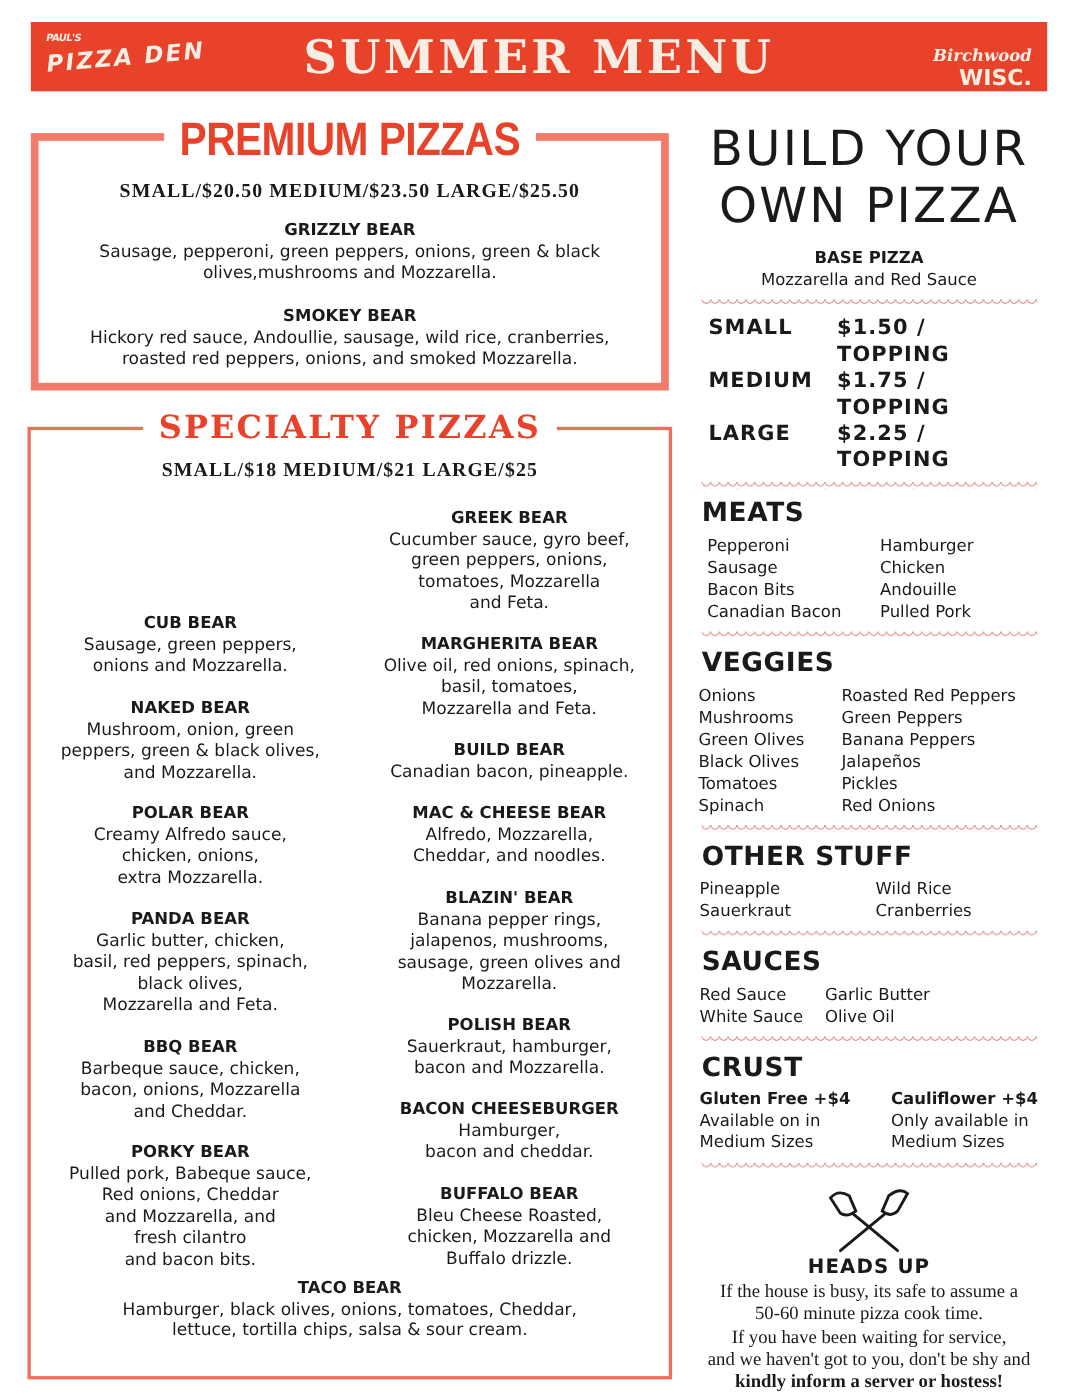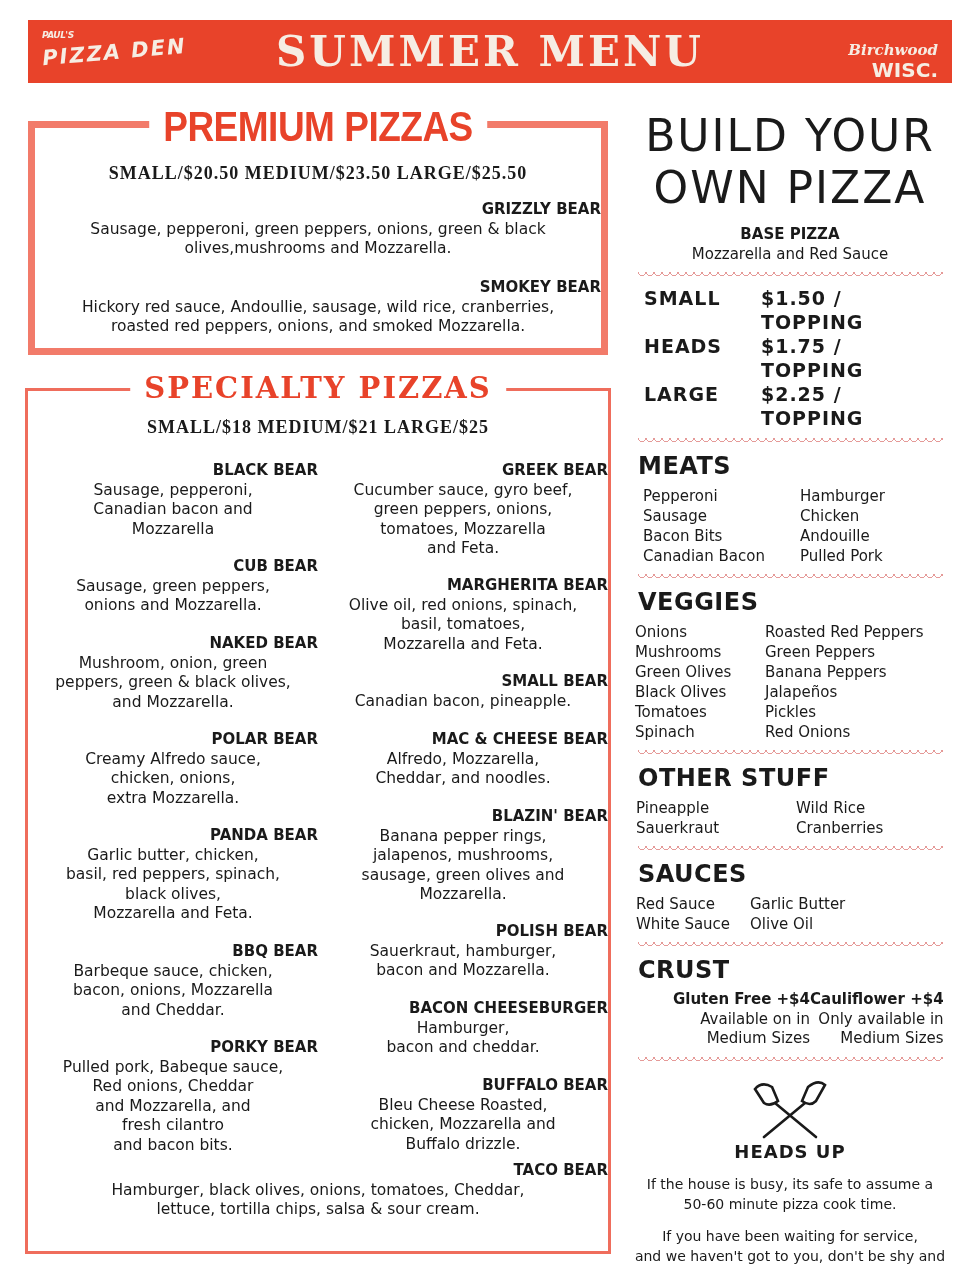--- a/index.html
+++ b/index.html
@@ -16,42 +16,42 @@
   .box{position:absolute;border:7px solid #f27b6a;box-sizing:border-box;background:#fff;}
   .box.thin{border-width:3px;border-color:#ef6d5c;}
   .box-title{position:absolute;left:50%;transform:translateX(-50%);background:#fff;padding:0 14px;color:#e8432a;white-space:nowrap;}
   .premium{left:28px;top:121px;width:580px;height:234px;}
   .premium .box-title{top:-22px;font-family:"Liberation Sans",sans-serif;font-weight:bold;font-size:37px;letter-spacing:-0.5px;transform:translateX(-50%) scaleY(1.15);}
   .specialty{left:25px;top:388px;width:586px;height:866px;}
   .specialty .box-title{top:-20px;font-family:"DejaVu Serif",serif;font-weight:bold;font-size:29px;letter-spacing:2px;}
 
   .prices{position:absolute;left:0;right:0;text-align:center;font-weight:bold;font-size:18px;letter-spacing:1px;font-family:Liberation Serif, serif;}
   .item{position:absolute;text-align:center;font-size:15.5px;line-height:19.5px;}
-  .item .name{font-weight:bold;font-size:15px;display:block;text-align:right;}
+  .item .name{font-weight:bold;font-size:15px;display:block;}
   .item .desc{display:block;white-space:pre-line;}
 
   .right{position:absolute;left:630px;top:110px;width:320px;}
   .byo{text-align:center;font-family:"DejaVu Sans",sans-serif;font-size:44px;line-height:52px;letter-spacing:2px;margin:0;font-weight:normal;}
   .base{text-align:center;margin-top:10px;font-size:15px;line-height:20px;}
   .base .b{font-weight:bold;display:block;}
   .wavy{height:6px;margin:8px 0 8px 8px;width:305px;background:
     radial-gradient(circle at 4px 0, transparent 3px, #e59a98 3.2px, #e59a98 4px, transparent 4.3px) 0 0/8px 6px repeat-x;}
   .top-prices{font-weight:bold;font-size:19px;line-height:24px;letter-spacing:1px;padding-left:14px;}
   .top-prices .row{display:flex;}
   .top-prices .sz{width:118px;}
   .sec{padding-left:8px;}
   .sec h2{margin:4px 0 6px 0;font-size:24px;font-weight:bold;letter-spacing:0.5px;}
   .cols{display:flex;font-size:15px;line-height:20px;}
   .cols div{white-space:pre-line;}
-  .crust{display:flex;font-size:15px;line-height:19.5px;text-align:right;}
+  .crust{display:flex;font-size:15px;line-height:19.5px;}
   .crust .c b{display:block;}
   .pizza-icon{display:block;margin:18px auto 0 auto;}
   .heads{text-align:center;margin-top:2px;}
   .heads .h{font-weight:bold;font-size:18px;display:block;letter-spacing:1px;}
-  .heads p{margin:12px 0;font-size:14px;line-height:20px;}
+  .heads p{margin:2px 0;font-size:17px;line-height:20px;font-family:Liberation Serif, serif;}
 </style>
 </head>
 <body>
 
 <div class="banner">
   <div class="brand">
     <span class="small">PAUL'S</span>
     <span class="big">PIZZA DEN</span>
   </div>
   <div class="title">SUMMER MENU</div>
@@ -73,26 +73,20 @@
     <span class="name">SMOKEY BEAR</span>
     <span class="desc">Hickory red sauce, Andoullie, sausage, wild rice, cranberries,
 roasted red peppers, onions, and smoked Mozzarella.</span>
   </div>
 </div>
 
 <div class="box thin specialty">
   <div class="box-title">SPECIALTY PIZZAS</div>
   <div class="prices" style="top:26px">SMALL/$18  MEDIUM/$21  LARGE/$25</div>
 
-  <div class="item" style="left:0;width:290px;top:70px">
-      <span class="name">BLACK BEAR</span>
-      <span class="desc">Sausage, pepperoni,
-Canadian bacon and
-Mozzarella</span>
-    </div>
   <div class="item" style="left:0;width:290px;top:166px">
       <span class="name">CUB BEAR</span>
       <span class="desc">Sausage, green peppers,
 onions and Mozzarella.</span>
     </div>
   <div class="item" style="left:0;width:290px;top:243px">
       <span class="name">NAKED BEAR</span>
       <span class="desc">Mushroom, onion, green
 peppers, green &amp; black olives,
 and Mozzarella.</span>
@@ -132,21 +126,21 @@
 tomatoes, Mozzarella
 and Feta.</span>
     </div>
   <div class="item" style="left:290px;width:290px;top:185px">
       <span class="name">MARGHERITA BEAR</span>
       <span class="desc">Olive oil, red onions, spinach,
 basil, tomatoes,
 Mozzarella and Feta.</span>
     </div>
   <div class="item" style="left:290px;width:290px;top:281px">
-      <span class="name">SMALL BEAR</span>
+      <span class="name">BUILD BEAR</span>
       <span class="desc">Canadian bacon, pineapple.</span>
     </div>
   <div class="item" style="left:290px;width:290px;top:339px">
       <span class="name">MAC &amp; CHEESE BEAR</span>
       <span class="desc">Alfredo, Mozzarella,
 Cheddar, and noodles.</span>
     </div>
   <div class="item" style="left:290px;width:290px;top:416px">
       <span class="name">BLAZIN' BEAR</span>
       <span class="desc">Banana pepper rings,
@@ -187,21 +181,21 @@
     <span class="b">BASE PIZZA</span>
     <span>Mozzarella and Red Sauce</span>
   </div>
   <div class="wavy"></div>
   <div class="top-prices">
     <div class="row">
         <span class="sz">SMALL</span>
         <span>$1.50 / TOPPING</span>
       </div>
     <div class="row">
-        <span class="sz">HEADS</span>
+        <span class="sz">MEDIUM</span>
         <span>$1.75  / TOPPING</span>
       </div>
     <div class="row">
         <span class="sz">LARGE</span>
         <span>$2.25 / TOPPING</span>
       </div>
   </div>
   <div class="wavy"></div>
 
   <div class="sec">

